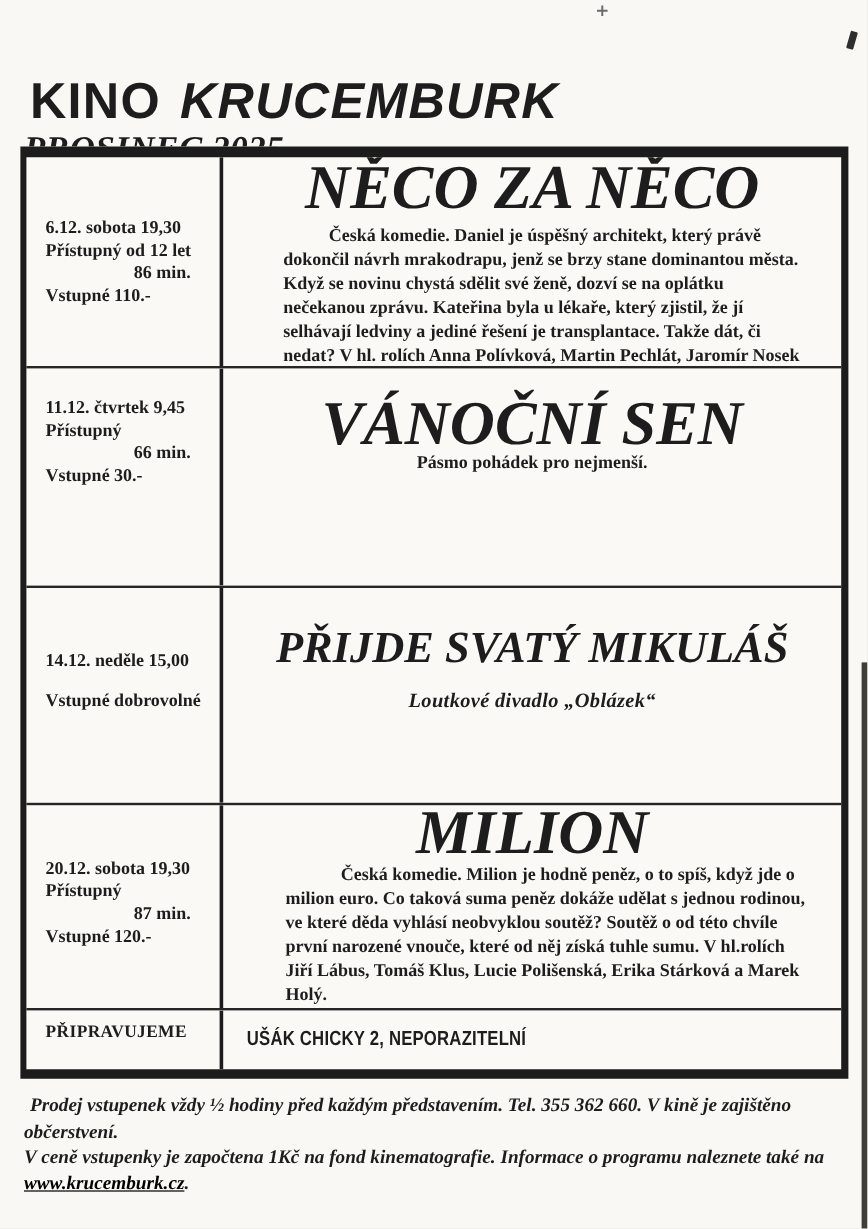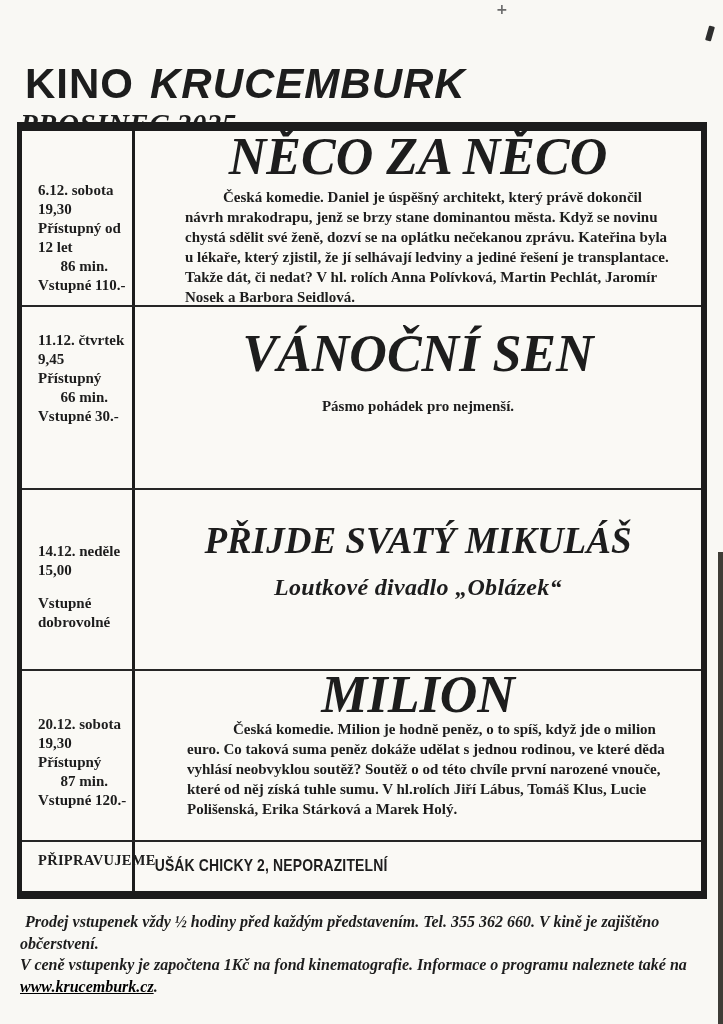--- a/index.html
+++ b/index.html
@@ -13,37 +13,37 @@
   .month{position:absolute;left:20px;top:84px;font-style:italic;font-weight:700;
          font-size:29px;line-height:32px;letter-spacing:.5px;}
 
   
   .ptable{position:absolute;left:17px;top:122px;width:690px;height:777px;box-sizing:border-box;
           border:5px solid #1c1c1c;border-top-width:9px;border-right-width:6px;border-bottom-width:8px;
           display:flex;flex-direction:column;background:#faf9f5;}
   .row{display:flex;box-sizing:border-box;overflow:hidden;}
   .row + .row{border-top:2px solid #262626;}
   .r1{height:174px}.r2{height:183px}.r3{height:181px}.r4{height:171px}.r5{flex:1}
-  .cl{width:113px;box-sizing:border-box;border-right:3px solid #1c1c1c;padding-left:16px;
+  .cl{width:164px;box-sizing:border-box;border-right:3px solid #1c1c1c;padding-left:16px;
       font-weight:700;font-size:15px;line-height:19px;}
   .r1 .cl{padding-top:50px}.r2 .cl{padding-top:24px}.r3 .cl{padding-top:52px}.r4 .cl{padding-top:44px}
   .cr{flex:1;position:relative;}
   .sr{text-align:right;padding-right:24px;}
   .gap{height:14px;}
 
   .title{text-align:center;font-style:italic;font-weight:700;font-size:52px;line-height:48px;}
   .r1 .title{margin-top:2px}
   .r2 .title{margin-top:23px}
   .r3 .title{font-size:37px;line-height:42px;margin-top:30px}
   .r4 .title{}
 
   .desc{font-weight:700;font-size:15px;line-height:20px;margin:6px 26px 0 50px;text-indent:38px;}
   .r4 .desc{margin:0 28px 0 52px;text-indent:46px;}
-  .center-desc{text-align:center;font-weight:700;font-size:15px;margin-top:20px;}
-  .subtitle{text-align:center;font-style:italic;font-weight:700;font-size:24px;margin-top:12px;letter-spacing:.3px;}
+  .center-desc{text-align:center;font-weight:700;font-size:15px;margin-top:0;}
+  .subtitle{text-align:center;font-style:italic;font-weight:700;font-size:17px;margin-top:12px;letter-spacing:.3px;}
 
   .r5 .cl{padding-top:9px;font-size:14.5px;letter-spacing:.3px;}
   .upcoming{font-family:"Liberation Sans",sans-serif;font-weight:700;font-size:17px;
             transform:scaleX(.82);transform-origin:left center;white-space:nowrap;
             padding:14px 0 0 24px;letter-spacing:.2px;}
 
   
   .footer{position:absolute;left:20px;top:911px;width:690px;
           font-style:italic;font-weight:700;font-size:16px;line-height:21.5px;}
   .footer .l1{text-indent:5px;}

